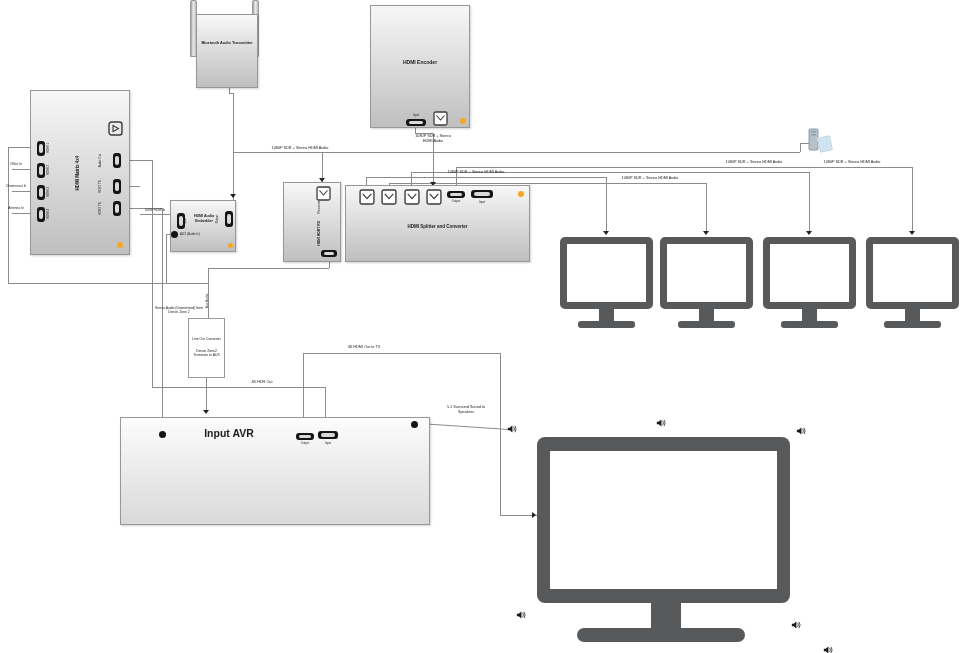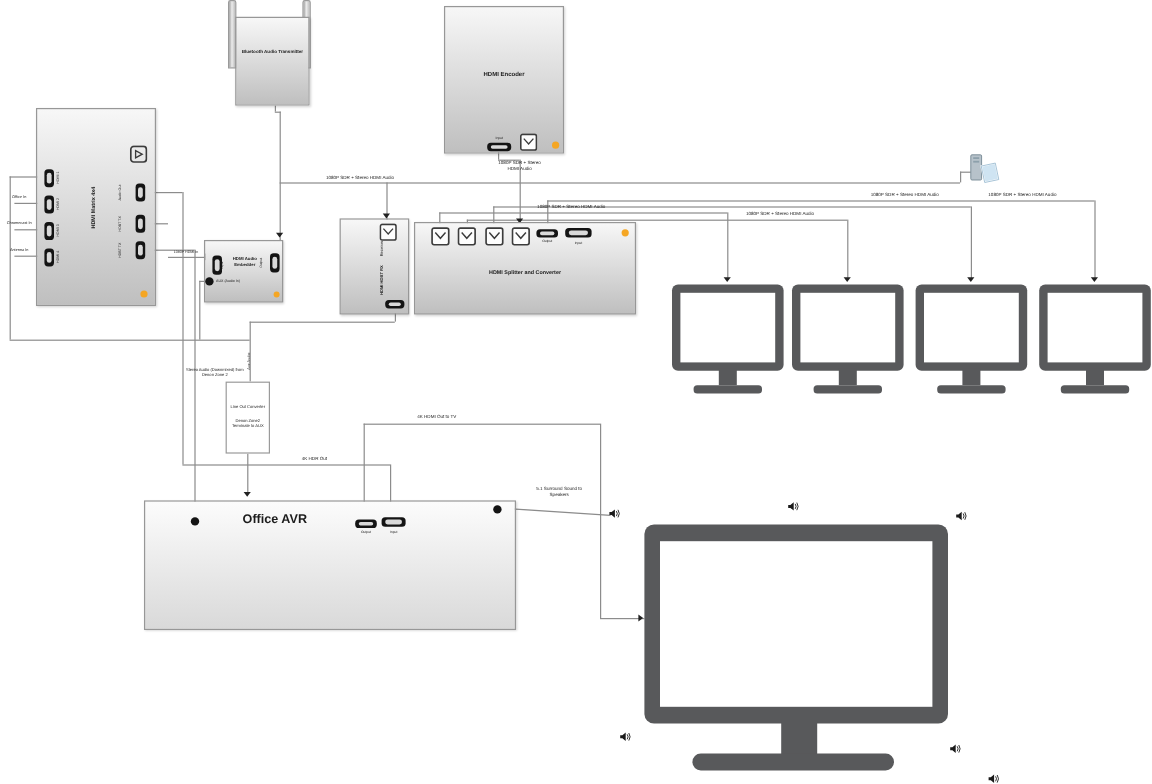--- a/index.html
+++ b/index.html
@@ -243,21 +243,21 @@
     <div class="abs lbl t45 b" style="left:0;right:0;top:38px">HDMI Splitter and Converter</div>
     <div class="abs dot" style="left:172px;top:5px;width:6px;height:6px"></div>
   </div>
 
   <div class="abs litebox" style="left:188px;top:318px;width:37px;height:60px">
     <div class="abs lbl t34" style="left:1px;right:1px;top:18px">Line Out Converter</div>
     <div class="abs lbl t34" style="left:2px;right:2px;top:30px">Denon Zone2 Terminate to AUX</div>
   </div>
 
   <div class="abs box" style="left:120px;top:417px;width:310px;height:108px;background:linear-gradient(180deg,#fcfcfc,#d9d9d9)">
-    <div class="abs b" style="left:48px;top:9px;width:120px;font-size:10.5px;text-align:center">Office AVR</div>
+    <div class="abs b" style="left:48px;top:9px;width:120px;font-size:10.5px;text-align:center">Input AVR</div>
     <div class="abs bdot" style="left:38px;top:13px;width:7px;height:7px"></div>
     <div class="abs bdot" style="left:290px;top:3px;width:7px;height:7px"></div>
     <div class="abs hdmi" style="left:175px;top:15px;width:18px;height:7px">
         <i></i>
       </div>
     <div class="abs hdmi" style="left:197px;top:13px;width:20px;height:8px">
         <i></i>
       </div>
     <div class="abs lbl t28" style="left:166px;top:24px;width:36px">Output</div>
     <div class="abs lbl t28" style="left:192px;top:24px;width:30px">Input</div>

